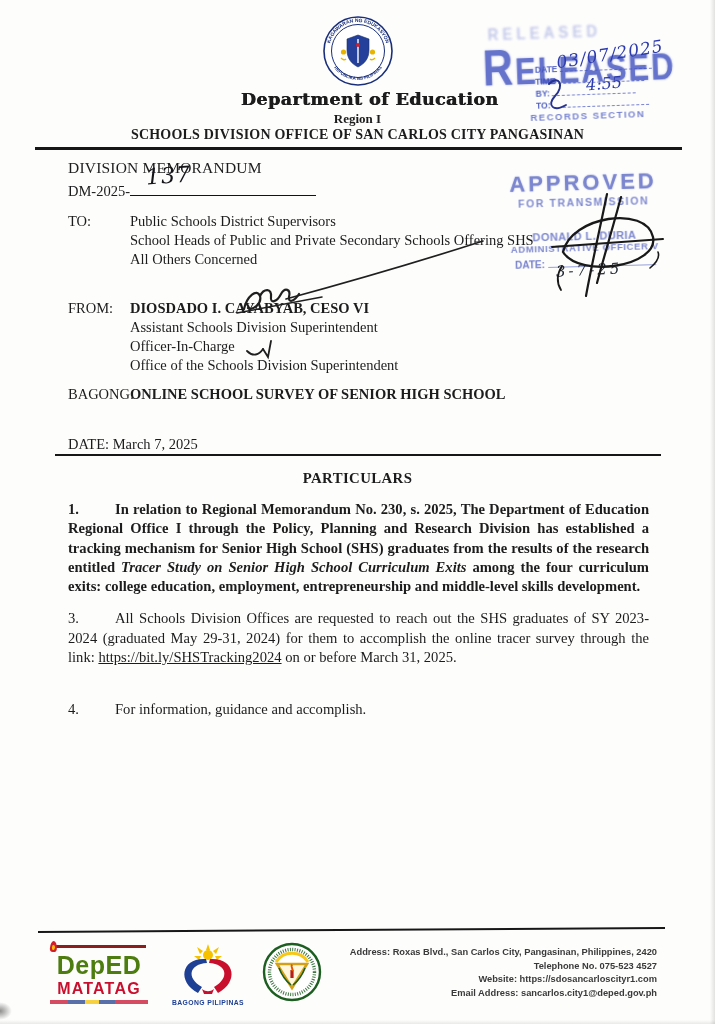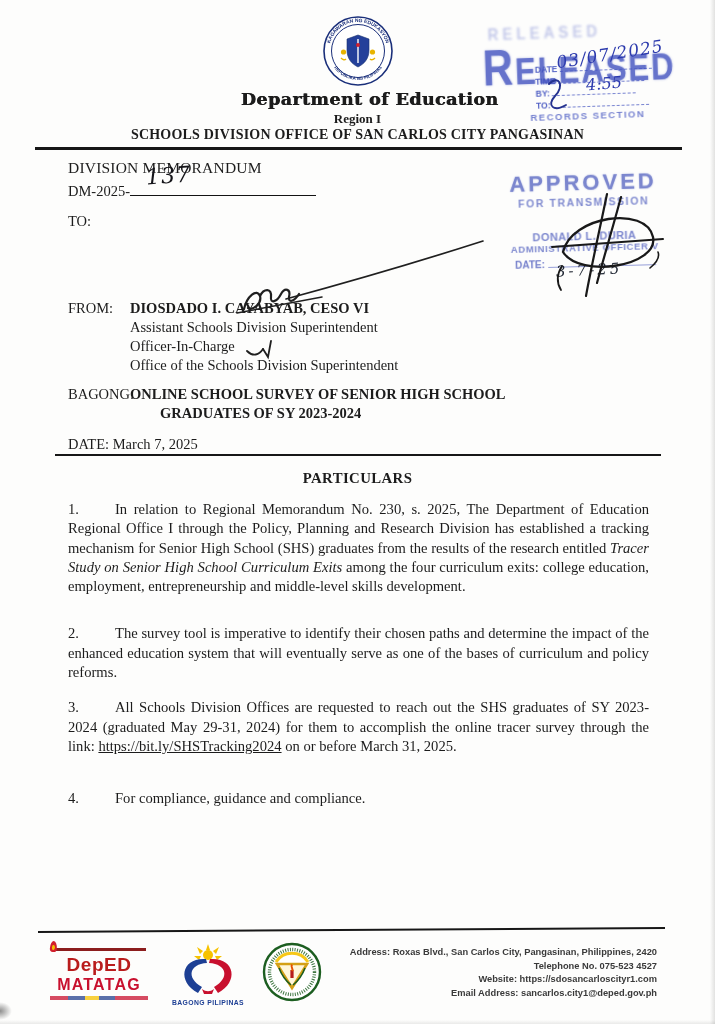--- a/index.html
+++ b/index.html
@@ -33,21 +33,21 @@
   #row-from{top:299px;}
   #row-subject{top:385px;}
   .from-name{font-weight:bold;}
   .subj{font-weight:bold;}
   .subj-l2{padding-left:30px;}
   .date-line{position:absolute;left:68px;top:436px;font-size:14.5px;}
   
   .part-title{position:absolute;left:0;right:0;top:470px;text-align:center;font-size:14.8px;font-weight:bold;letter-spacing:0.4px;}
   .bodytext{position:absolute;left:68px;right:66px;top:500px;font-size:14.6px;line-height:19.3px;text-align:justify;}
   .bodytext p{margin:0;}
-  #p1{margin-bottom:28px;}
+  #p1{margin-bottom:13px;font-weight:bold;}
   #p2{margin-bottom:16px;}
   #p3{margin-bottom:33px;}
   .num{display:inline-block;width:47px;}
   .link{text-decoration:underline;color:inherit;cursor:pointer;}
   
   .stamp{mix-blend-mode:multiply;pointer-events:none;}
   #stamp-released{position:absolute;left:483px;top:24px;width:208px;height:100px;transform:rotate(-2deg);color:#4152c2;filter:blur(0.45px);font-family:"Liberation Sans", sans-serif;}
   .rel-ghost{position:absolute;left:6px;top:-2px;font-size:15px;font-weight:800;letter-spacing:4px;opacity:0.3;filter:blur(0.8px);transform:scaleY(1.1);}
   .rel-word{position:absolute;left:0;top:12px;font-size:31px;font-weight:800;letter-spacing:2px;transform:scaleY(1.2);transform-origin:left top;opacity:0.8;text-shadow:0 0 2px rgba(64,82,194,0.55);}
   .rel-word::first-letter{font-size:1.35em;}
@@ -64,21 +64,21 @@
   .app-dateunderline{display:inline-block;width:108px;border-bottom:1.6px solid currentColor;height:9px;opacity:0.75;}
   
   .hw-rel-date{position:absolute;left:556px;top:44px;font-size:17px;color:#2c3aad;transform:rotate(-9deg);letter-spacing:1px;}
   .hw-rel-time{position:absolute;left:586px;top:74px;font-size:16px;color:#2c3aad;transform:rotate(-5deg);}
   .hw-app-date{position:absolute;left:556px;top:261px;font-size:15px;color:#232a36;transform:rotate(-3deg);letter-spacing:3px;}
   .sig-overlay{position:absolute;left:0;top:0;z-index:6;pointer-events:none;}
   
   .f-logos{position:absolute;left:44px;top:942px;display:flex;align-items:center;gap:15px;}
   .deped-box{width:110px;position:relative;text-align:center;font-family:"Liberation Sans", sans-serif;}
   .deped-topbar{height:3px;background:#8c1d1d;width:94px;margin:0 auto 3px;}
-  .deped-word{color:#b91c1c;font-weight:800;font-size:19px;letter-spacing:0.5px;position:relative;display:inline-block;}
+  .deped-word{color:#4d7c0f;font-weight:800;font-size:25px;letter-spacing:0.5px;position:relative;display:inline-block;}
   .flame{position:absolute;left:50px;top:941px;width:7px;height:11px;background:#d21f2c;border-radius:50% 50% 45% 45% / 70% 70% 30% 30%;transform:rotate(4deg);z-index:3;}
   .flame::after{content:"";position:absolute;left:2px;top:4px;width:3px;height:5px;background:#f6c200;border-radius:50%;}
   .matatag-word{color:#c8102e;font-weight:800;font-size:16px;letter-spacing:1.2px;margin-top:0;}
   .tagline-bar{height:4px;width:98px;margin:2px auto 0;opacity:0.75;
     background:linear-gradient(90deg,#c8102e 0 18%,#23408e 18% 36%,#f6c200 36% 50%,#23408e 50% 66%,#c8102e 66% 100%);}
   .bagong-box{width:78px;text-align:center;font-family:"Liberation Sans", sans-serif;}
   .bagong-word{color:#1d3f94;font-weight:800;font-size:6.8px;letter-spacing:0.4px;margin-top:0;}
   .f-address{position:absolute;right:58px;top:946px;text-align:right;font-family:"Liberation Sans", sans-serif;font-weight:700;font-size:9.3px;line-height:13.6px;color:#3a3a3a;}
   
   .edge-r{position:absolute;right:0;top:0;bottom:0;width:5px;background:linear-gradient(to left,rgba(60,60,60,0.14),rgba(0,0,0,0));}
@@ -117,49 +117,52 @@
   <div class="office">SCHOOLS DIVISION OFFICE OF SAN CARLOS CITY PANGASINAN</div>
 </div>
 <div class="rule" id="rule1"></div>
 
 <div class="memo-title">DIVISION MEMORANDUM</div>
 <div class="dm-line"><span>DM-2025-</span><span class="dm-blank"></span></div>
 <div class="hw hw-137">137</div>
 
 <div class="row" id="row-to">
   <span class="lbl">TO:</span>
+  <div class="content">
+    <div>Public Schools District Supervisors</div>
+    <div>School Heads of Public and Private Secondary Schools Offering SHS</div>
+    <div>All Others Concerned</div>
+  </div>
 </div>
 
 <div class="row" id="row-from">
   <span class="lbl">FROM:</span>
   <div class="content">
     <div class="from-name">DIOSDADO I. CAYABYAB, CESO VI</div>
     <div>Assistant Schools Division Superintendent</div>
     <div>Officer-In-Charge</div>
     <div>Office of the Schools Division Superintendent</div>
   </div>
 </div>
 
 <div class="row" id="row-subject">
   <span class="lbl">BAGONG:</span>
   <div class="content subj">
     <div>ONLINE SCHOOL SURVEY OF SENIOR HIGH SCHOOL</div>
-    <div class="subj-l2">GRADUATES OF SY 2023-2024</div>
   </div>
 </div>
 
 <div class="date-line"><span>DATE:</span> <span>March 7, 2025</span></div>
 <div class="rule" id="rule2"></div>
 
 <div class="part-title">PARTICULARS</div>
 <div class="bodytext">
   <p id="p1"><span class="num">1.</span><span>In relation to Regional Memorandum No. 230, s. 2025, The Department of Education Regional Office I through the Policy, Planning and Research Division has established a tracking mechanism for Senior High School (SHS) graduates from the results of the research entitled </span><i>Tracer Study on Senior High School Curriculum Exits</i><span> among the four curriculum exits: college education, employment, entrepreneurship and middle-level skills development.</span></p>
-  <p id="p2"><span class="num">2.</span><span>The survey tool is imperative to identify their chosen paths and determine the impact of the enhanced education system that will eventually serve as one of the bases of curriculum and policy reforms.</span></p>
   <p id="p3"><span class="num">3.</span><span>All Schools Division Offices are requested to reach out the SHS graduates of SY 2023-2024 (graduated May 29-31, 2024) for them to accomplish the online tracer survey through the link: </span><a class="link">https://bit.ly/SHSTracking2024</a><span> on or before March 31, 2025.</span></p>
-  <p id="p4"><span class="num">4.</span><span>For compliance, guidance and compliance.</span></p>
+  <p id="p4"><span class="num">4.</span><span>For information, guidance and accomplish.</span></p>
 </div>
 
 <div class="stamp" id="stamp-released">
   <div class="rel-ghost">RELEASED</div>
   <div class="rel-word">RELEASED</div>
   <div class="rel-fields">
     <div class="fl"><span>DATE</span> <span class="dotted" style="width:92px"></span></div>
     <div class="fl"><span>TIME</span> <span class="dotted" style="width:86px"></span></div>
     <div class="fl"><span>BY:</span> <span class="dotted" style="width:84px"></span></div>
     <div class="fl"><span>TO:</span> <span class="dotted" style="width:96px"></span></div>

